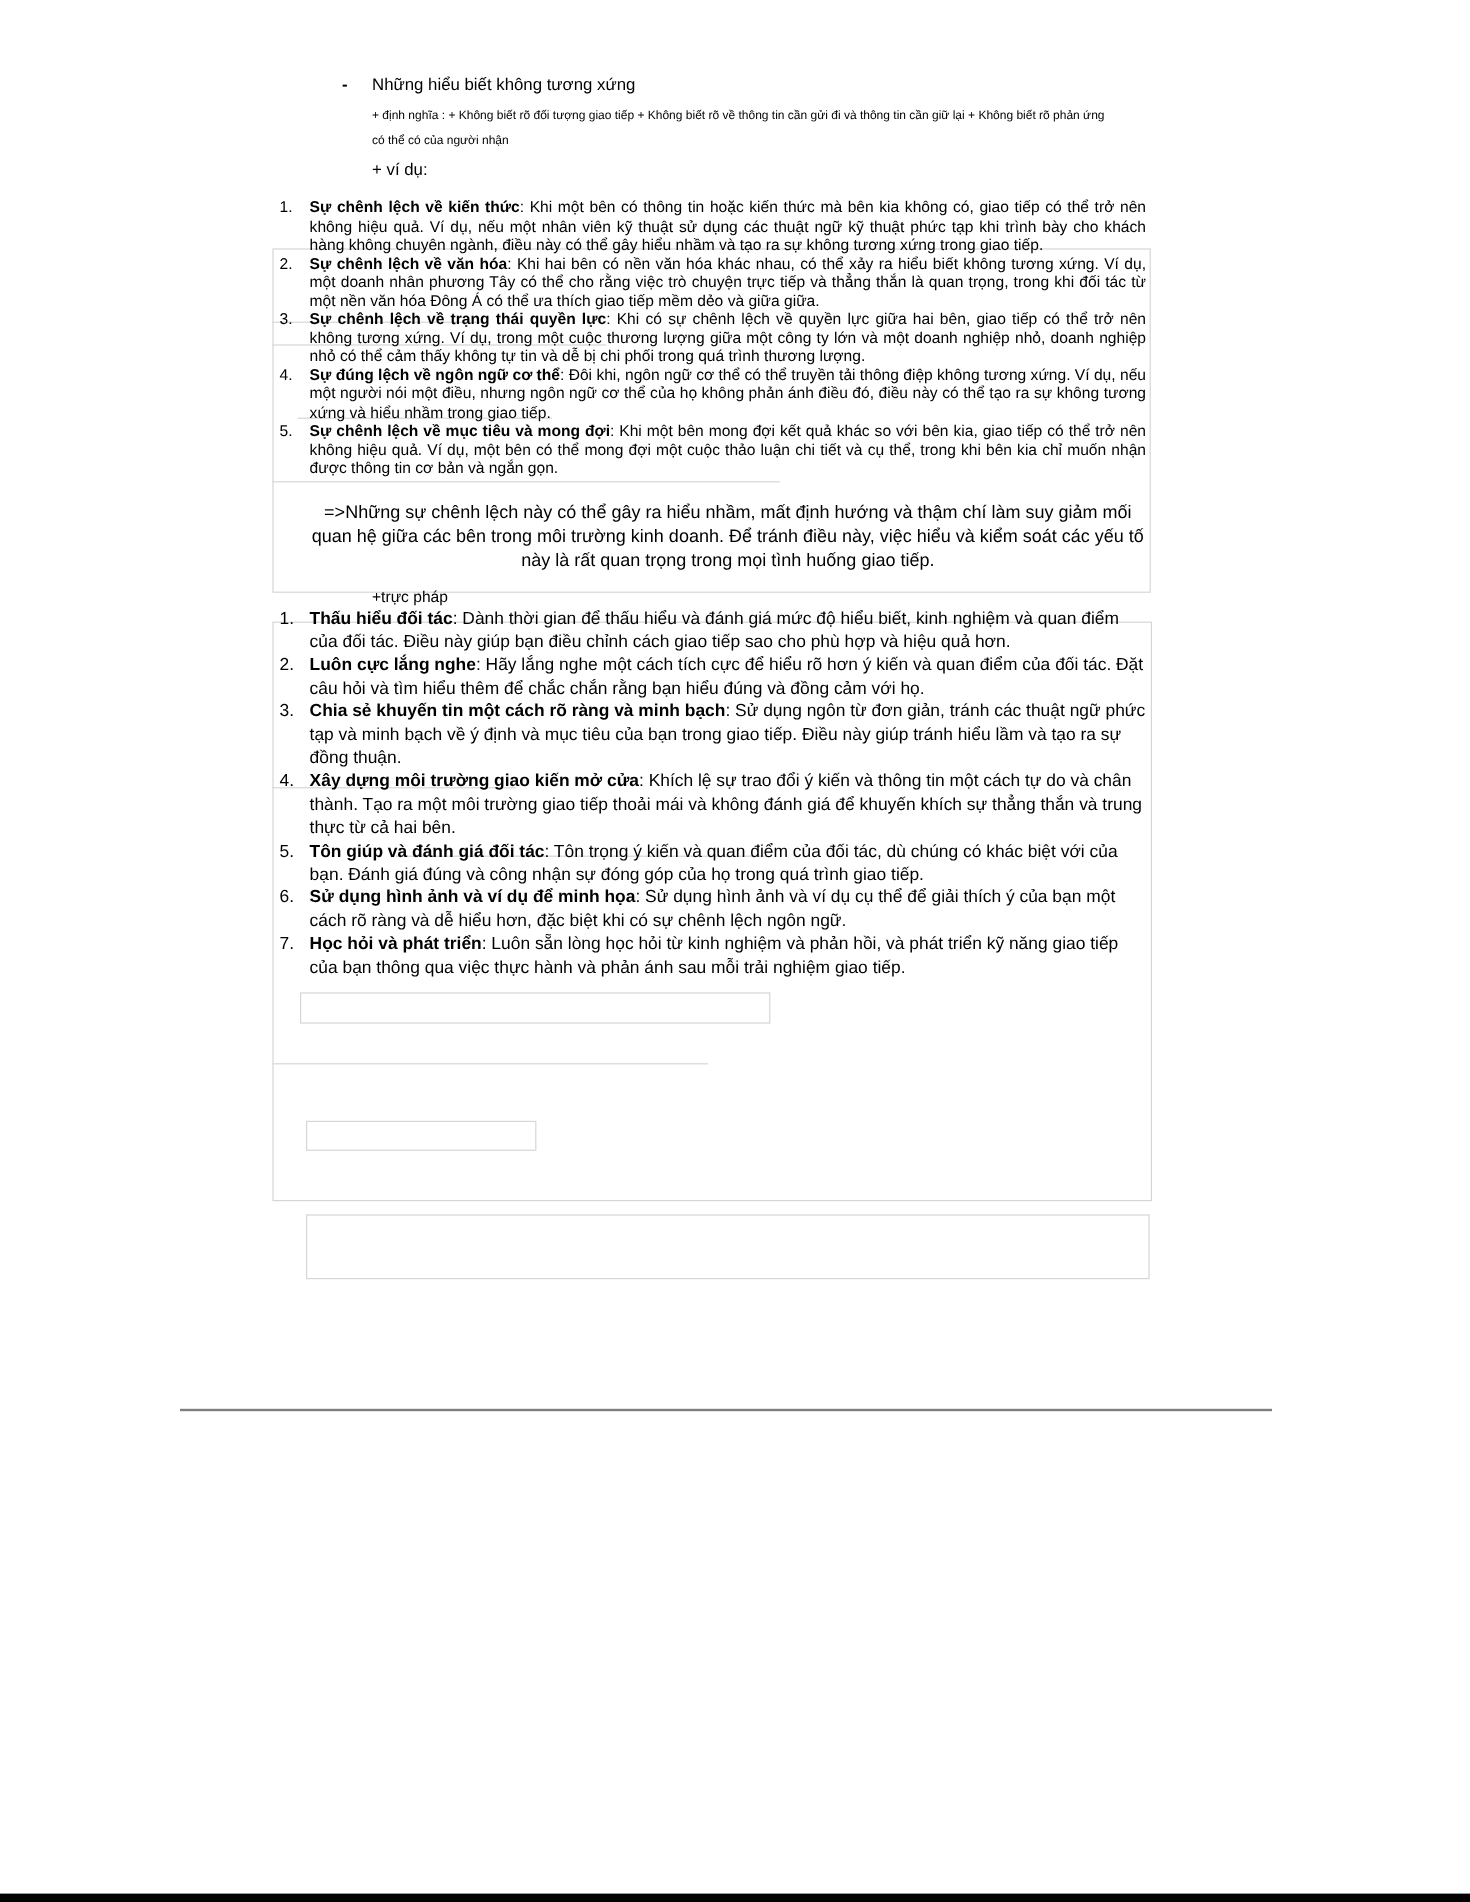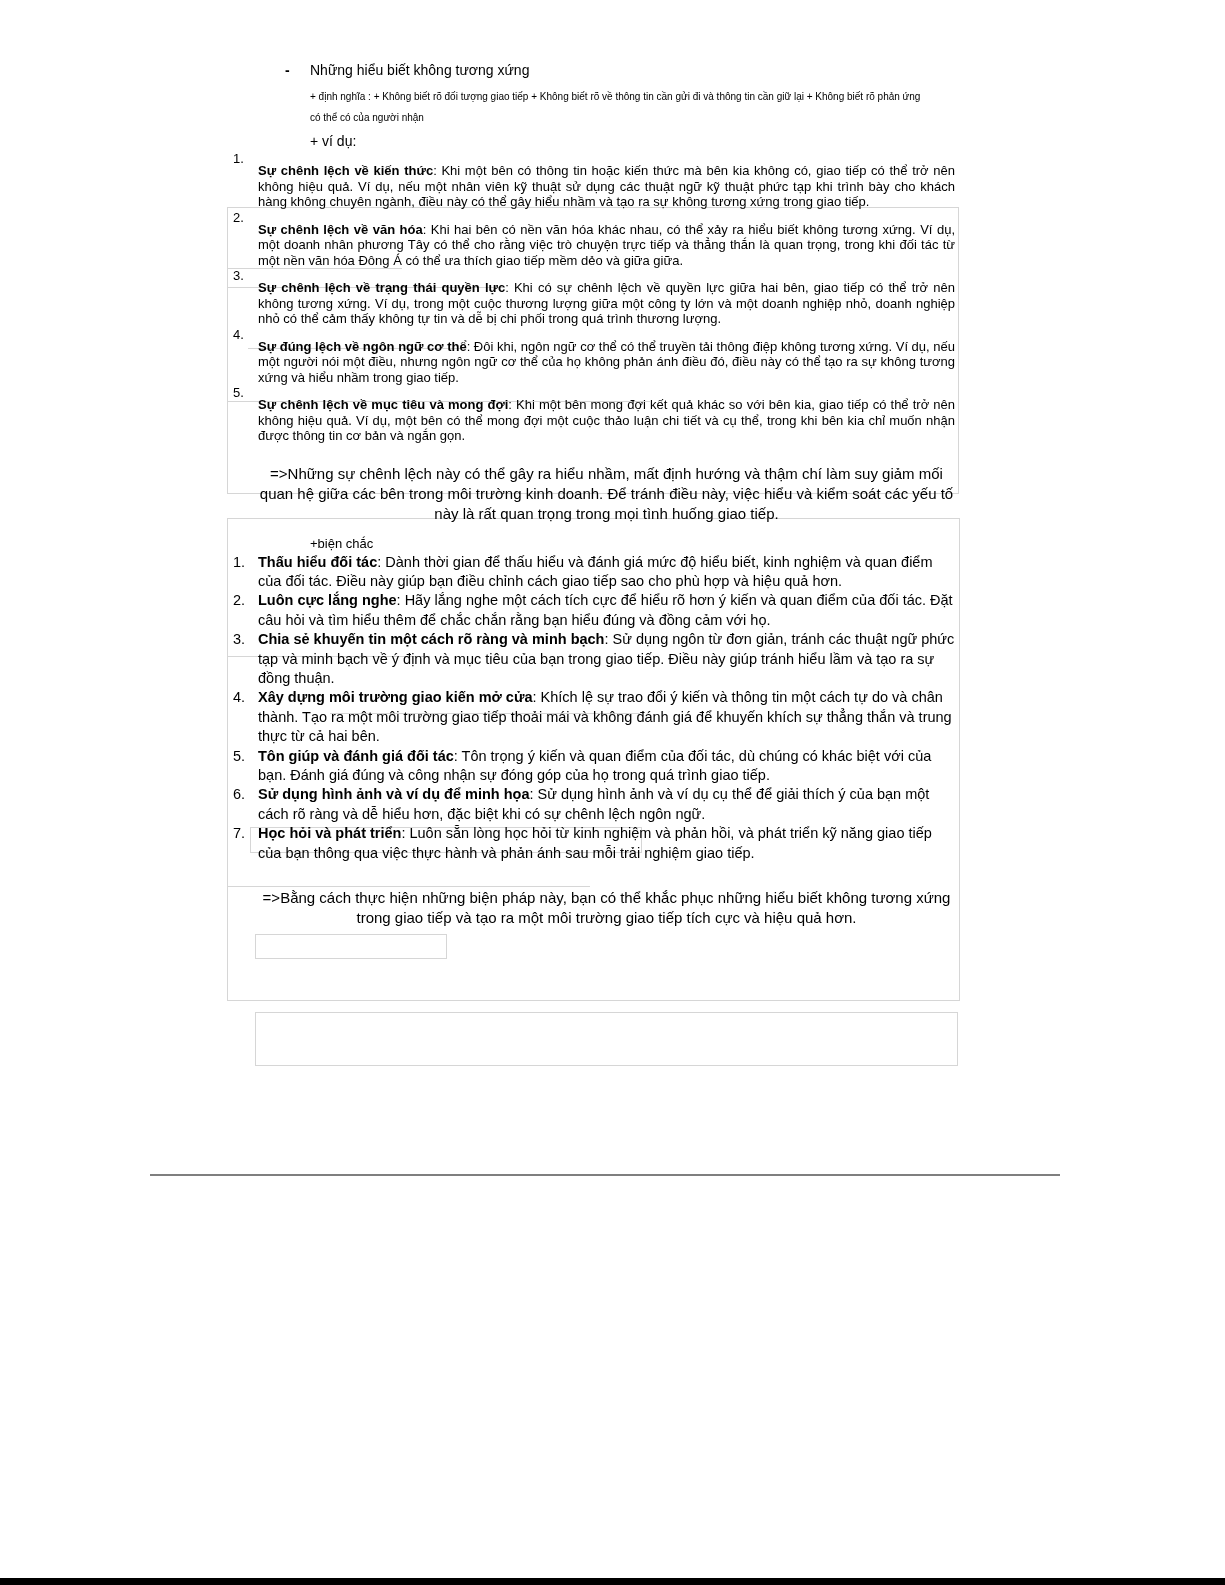--- a/index.html
+++ b/index.html
@@ -35,29 +35,29 @@
     margin-left:52px;
     font-size:14px; line-height:20px;
   }
   .intro-bullet .dash{width:25px;font-weight:bold;}
   .definition{
     margin:6px 0 0 77px;
     width:615px;
     font-size:10px; line-height:21px;
   }
   .example-label{
-    margin:3px 0 0 77px;
+    margin:3px 0 14px 77px;
     font-size:14px; line-height:20px;
   }
   ol.doc-list{list-style:none;margin:0;padding:0;}
   ol.doc-list li{display:flex;}
   .num{flex:0 0 25px;}
   .li-body{flex:1;}
   .list1{margin-top:17px;font-size:13px;line-height:15.5px;}
-  .list1 .li-body{text-align:justify;margin-top:12px;}
+  .list1 .li-body{text-align:justify;}
   .list2{margin-top:8px;font-size:14.5px;line-height:19.4px;}
   .conclusion{
     margin:20px 0 0 25px;
     width:697px;
     font-size:15px; line-height:20px;text-align:center;
   }
   .conclusion.c2{margin-top:25px;}
   .measures-label{
     margin:11px 0 0 77px;
     font-size:13px; line-height:18px;
@@ -124,21 +124,21 @@
         <span class="li-body"><b>Sự đúng lệch về ngôn ngữ cơ thể</b><span>: Đôi khi, ngôn ngữ cơ thể có thể truyền tải thông điệp không tương xứng. Ví dụ, nếu một người nói một điều, nhưng ngôn ngữ cơ thể của họ không phản ánh điều đó, điều này có thể tạo ra sự không tương xứng và hiểu nhầm trong giao tiếp.</span></span>
       </li>
       <li>
         <span class="num">5.</span>
         <span class="li-body"><b>Sự chênh lệch về mục tiêu và mong đợi</b><span>: Khi một bên mong đợi kết quả khác so với bên kia, giao tiếp có thể trở nên không hiệu quả. Ví dụ, một bên có thể mong đợi một cuộc thảo luận chi tiết và cụ thể, trong khi bên kia chỉ muốn nhận được thông tin cơ bản và ngắn gọn.</span></span>
       </li>
     </ol>
 
     <p class="conclusion c1">=&gt;Những sự chênh lệch này có thể gây ra hiểu nhầm, mất định hướng và thậm chí làm suy giảm mối quan hệ giữa các bên trong môi trường kinh doanh. Để tránh điều này, việc hiểu và kiểm soát các yếu tố này là rất quan trọng trong mọi tình huống giao tiếp.</p>
 
-    <p class="measures-label">+biện chắc</p>
+    <p class="measures-label">+trực pháp</p>
 
     <ol class="doc-list list2">
       <li>
         <span class="num">1.</span>
         <span class="li-body"><b>Thấu hiểu đối tác</b><span>: Dành thời gian để thấu hiểu và đánh giá mức độ hiểu biết, kinh nghiệm và quan điểm của đối tác. Điều này giúp bạn điều chỉnh cách giao tiếp sao cho phù hợp và hiệu quả hơn.</span></span>
       </li>
       <li>
         <span class="num">2.</span>
         <span class="li-body"><b>Luôn cực lắng nghe</b><span>: Hãy lắng nghe một cách tích cực để hiểu rõ hơn ý kiến và quan điểm của đối tác. Đặt câu hỏi và tìm hiểu thêm để chắc chắn rằng bạn hiểu đúng và đồng cảm với họ.</span></span>
       </li>
@@ -157,20 +157,19 @@
       <li>
         <span class="num">6.</span>
         <span class="li-body"><b>Sử dụng hình ảnh và ví dụ để minh họa</b><span>: Sử dụng hình ảnh và ví dụ cụ thể để giải thích ý của bạn một cách rõ ràng và dễ hiểu hơn, đặc biệt khi có sự chênh lệch ngôn ngữ.</span></span>
       </li>
       <li>
         <span class="num">7.</span>
         <span class="li-body"><b>Học hỏi và phát triển</b><span>: Luôn sẵn lòng học hỏi từ kinh nghiệm và phản hồi, và phát triển kỹ năng giao tiếp của bạn thông qua việc thực hành và phản ánh sau mỗi trải nghiệm giao tiếp.</span></span>
       </li>
     </ol>
 
-    <p class="conclusion c2">=&gt;Bằng cách thực hiện những biện pháp này, bạn có thể khắc phục những hiểu biết không tương xứng trong giao tiếp và tạo ra một môi trường giao tiếp tích cực và hiệu quả hơn.</p>
 
   </div>
 
   <div class="divider"></div>
   <div class="bottom-bar"></div>
 
 </div>
 
 </body></html>

